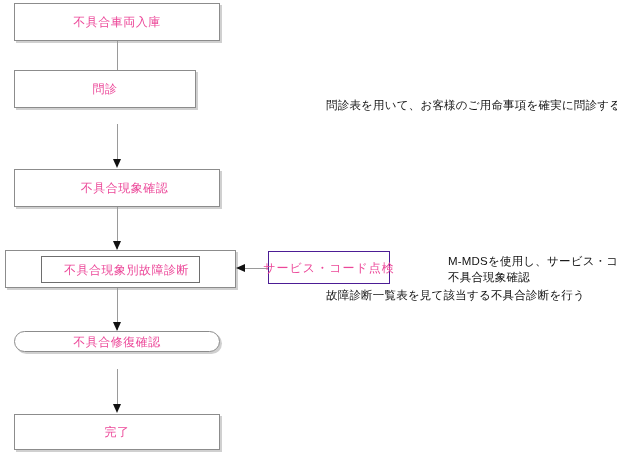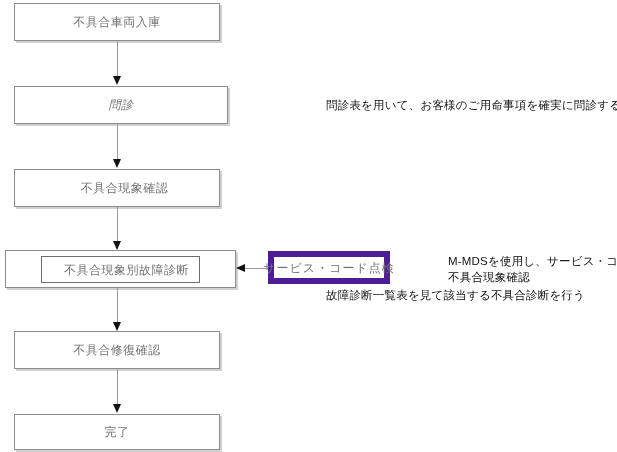--- a/index.html
+++ b/index.html
@@ -29,39 +29,39 @@
     border: 1px solid #8c8c8c;
     background: #ffffff;
     display: flex;
     align-items: center;
     justify-content: center;
     box-shadow: 2px 2px 0 0 #d0d0d0;
   }
   .node-label {
     font-size: 12px;
     line-height: 1;
-    color: #737373;
+    color: #ec4899;
     letter-spacing: 0.5px;
     white-space: nowrap;
   }
   
   .node.wide {
     box-shadow: 2px 2px 0 0 #d0d0d0;
   }
   .inner-frame {
     border: 1px solid #6e6e6e;
     background: #ffffff;
     padding: 3px 10px 4px 22px;
     display: inline-block;
   }
   
   .ref-box {
     position: absolute;
     box-sizing: border-box;
-    border: 6px solid #4c1d95;
+    border: 1px solid #4c1d95;
     background: #ffffff;
     display: flex;
     align-items: center;
     justify-content: center;
   }
   .ref-box .node-label {
     font-size: 12px;
     letter-spacing: 1px;
   }
   
@@ -107,21 +107,21 @@
 
 <div id="canvas">
 
   <div class="node" style="left:14px; top:3px; width:206px; height:38px;">
     <span class="node-label">不具合車両入庫</span>
   </div>
 
   <div class="v-line" style="left:117px; top:41px; height:42px;"></div>
   <div class="arrow-down" style="left:113px; top:76px;"></div>
 
-  <div class="node" style="left:14px; top:86px; width:214px; height:38px;font-style:italic;">
+  <div class="node" style="left:14px; top:70px; width:182px; height:38px;">
     <span class="node-label">問診</span>
   </div>
   <div class="annotation" style="left:278px; top:97px;">問診表を用いて、お客様のご用命事項を確実に問診する</div>
 
   <div class="v-line" style="left:117px; top:124px; height:42px;"></div>
   <div class="arrow-down" style="left:113px; top:159px;"></div>
 
   <div class="node" style="left:14px; top:169px; width:206px; height:38px;padding-left:15px;">
     <span class="node-label">不具合現象確認</span>
   </div>
@@ -142,21 +142,21 @@
     <span class="node-label">サービス・コード点検</span>
   </div>
   <div class="annotation" style="left:400px; top:253px;">M-MDSを使用し、サービス・コードが発生して</div>
   <div class="annotation" style="left:400px; top:269px;">不具合現象確認</div>
 
   <div class="annotation" style="left:278px; top:287px;">故障診断一覧表を見て該当する不具合診断を行う</div>
 
   <div class="v-line" style="left:117px; top:288px; height:42px;"></div>
   <div class="arrow-down" style="left:113px; top:322px;"></div>
 
-  <div class="node" style="left:14px; top:331px; width:206px; height:38px;">
+  <div class="node" style="left:14px; top:331px; width:206px; height:21px;border-radius:15px;">
     <span class="node-label">不具合修復確認</span>
   </div>
 
   <div class="v-line" style="left:117px; top:369px; height:42px;"></div>
   <div class="arrow-down" style="left:113px; top:404px;"></div>
 
   <div class="node" style="left:14px; top:414px; width:206px; height:36px;">
     <span class="node-label">完了</span>
   </div>
 

